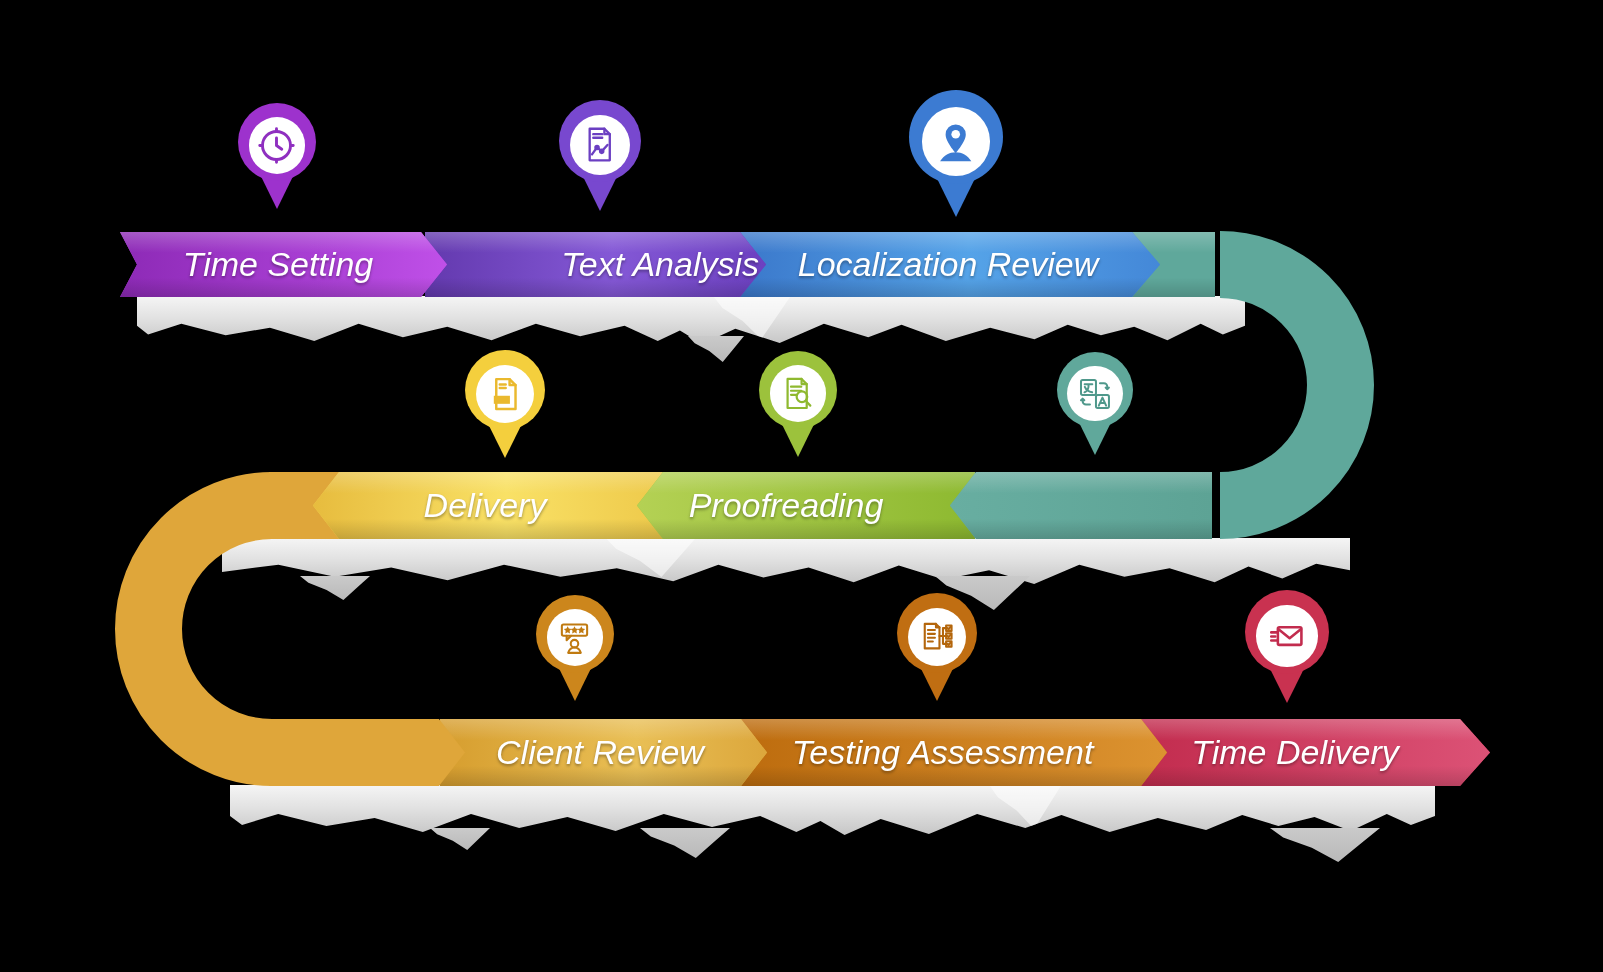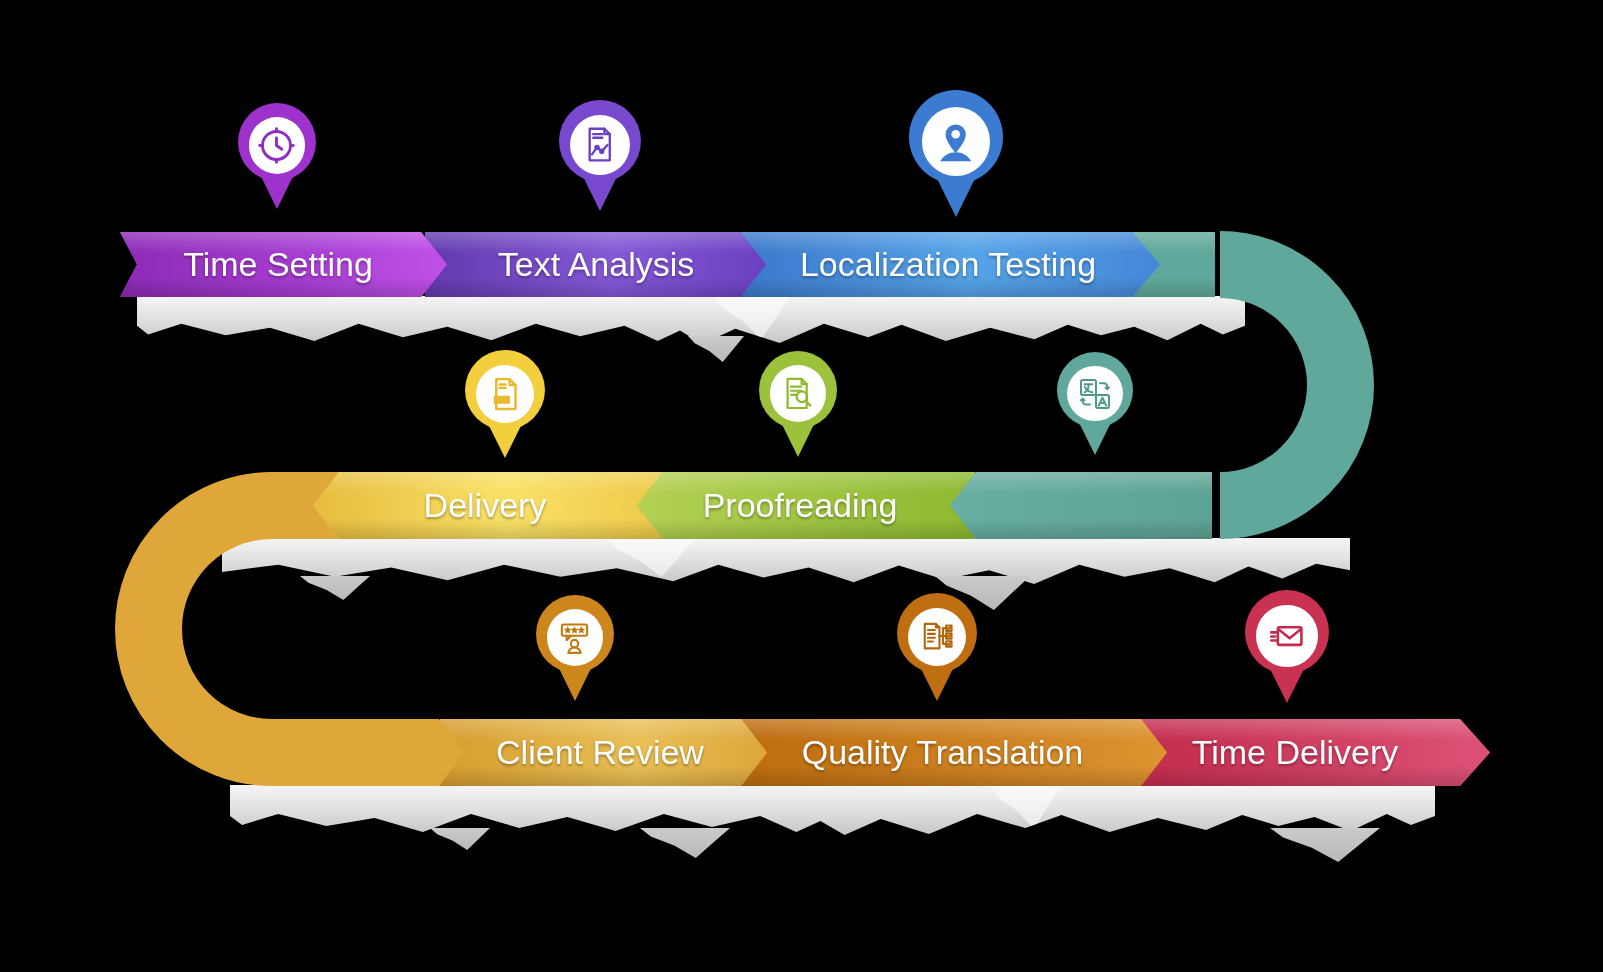--- a/index.html
+++ b/index.html
@@ -1,17 +1,17 @@
 <!DOCTYPE html>
 <html><head>
 <meta charset="utf-8">
 <style>
   html,body{margin:0;padding:0;background:#000;}
   .stage{position:relative;width:1603px;height:972px;background:#000;overflow:hidden;
-         font-family:"Liberation Sans",sans-serif;}
+         font-family:"Liberation Sans",sans-serif;font-style:italic;}
   
   .seg{position:absolute;height:65px;}
   .seg.r2,.seg.r3{height:67px;}
   .bevel{background-image:linear-gradient(180deg,rgba(255,255,255,.22) 0%,rgba(255,255,255,0) 32%,rgba(0,0,0,0) 70%,rgba(0,0,0,.16) 100%);}
   .lbl{position:absolute;height:65px;line-height:65px;text-align:center;color:#fff;
        font-size:34px;text-shadow:0 2px 3px rgba(0,0,0,.35);white-space:nowrap;}
   .lbl.r2,.lbl.r3{height:67px;line-height:67px;}
   
   .uturn{position:absolute;border-radius:50%;box-sizing:border-box;}
   .uturn.right{left:1066px;top:231px;width:308px;height:308px;border:67px solid #5fa89b;
@@ -66,49 +66,49 @@
   <div class="seg bevel" style="left:735px;top:232px;width:425px;z-index:2;
               background-color:#4488d8;background-image:linear-gradient(180deg,rgba(255,255,255,.22),rgba(255,255,255,0) 32%,rgba(0,0,0,0) 70%,rgba(0,0,0,.16)),linear-gradient(90deg,#3a77ca,#55a3e8 55%,#4488d8);
               clip-path:polygon(0 0,397px 0,425px 32.5px,397px 65px,0 65px);"></div>
   <div class="seg bevel" style="left:425px;top:232px;width:341px;z-index:3;
               background-color:#6c40c0;background-image:linear-gradient(180deg,rgba(255,255,255,.22),rgba(255,255,255,0) 32%,rgba(0,0,0,0) 70%,rgba(0,0,0,.16)),linear-gradient(90deg,#6339ae,#8458d6 55%,#6c40c0);
               clip-path:polygon(0 0,315px 0,341px 32.5px,315px 65px,0 65px);"></div>
   <div class="seg bevel" style="left:120px;top:232px;width:327px;z-index:4;
               background-color:#a93fd4;background-image:linear-gradient(180deg,rgba(255,255,255,.22),rgba(255,255,255,0) 32%,rgba(0,0,0,0) 70%,rgba(0,0,0,.16)),linear-gradient(90deg,#8d2ab6,#a93fd4 60%,#c050e8);
               clip-path:polygon(0 0,301px 0,327px 32.5px,301px 65px,0 65px,17px 32.5px);"></div>
   <div class="lbl" style="left:128px;top:232px;width:300px;z-index:5;">Time Setting</div>
-  <div class="lbl" style="left:446px;top:232px;width:300px;z-index:5;">Text Analysis</div>
-  <div class="lbl" style="left:748px;top:232px;width:400px;z-index:5;">Localization Testing</div>
+  <div class="lbl" style="left:459px;top:232px;width:300px;z-index:5;text-align:right;">Text Analysis</div>
+  <div class="lbl" style="left:748px;top:232px;width:400px;z-index:5;">Localization Review</div>
 
   <div class="seg r2" style="left:269px;top:472px;width:80px;background-color:#dfa63a;z-index:1;"></div>
   <div class="seg r2 bevel" style="left:313px;top:472px;width:352px;z-index:2;
               background-color:#f0d050;background-image:linear-gradient(180deg,rgba(255,255,255,.22),rgba(255,255,255,0) 32%,rgba(0,0,0,0) 70%,rgba(0,0,0,.16)),linear-gradient(90deg,#e7bc3e,#f9e166 55%,#eec94a);
               clip-path:polygon(26px 0,352px 0,352px 67px,26px 67px,0 33.5px);"></div>
   <div class="seg r2 bevel" style="left:637px;top:472px;width:338px;z-index:3;
               background-color:#9cc23c;background-image:linear-gradient(180deg,rgba(255,255,255,.22),rgba(255,255,255,0) 32%,rgba(0,0,0,0) 70%,rgba(0,0,0,.16)),linear-gradient(90deg,#b4d154,#8db930);
               clip-path:polygon(26px 0,338px 0,338px 67px,26px 67px,0 33.5px);"></div>
   <div class="seg r2 bevel" style="left:950px;top:472px;width:262px;z-index:4;
               background-color:#62a99c;background-image:linear-gradient(180deg,rgba(255,255,255,.22),rgba(255,255,255,0) 32%,rgba(0,0,0,0) 70%,rgba(0,0,0,.16)),linear-gradient(90deg,#68aea1,#5da395);
               clip-path:polygon(26px 0,262px 0,262px 67px,26px 67px,0 33.5px);"></div>
   <div class="lbl r2" style="left:330px;top:472px;width:310px;z-index:5;">Delivery</div>
-  <div class="lbl r2" style="left:650px;top:472px;width:300px;z-index:5;">Proofreading</div>
+  <div class="lbl r2" style="left:636px;top:472px;width:300px;z-index:5;">Proofreading</div>
 
   <div class="seg r3 bevel" style="left:1140px;top:719px;width:350px;z-index:1;
               background-color:#cc3456;background-image:linear-gradient(180deg,rgba(255,255,255,.22),rgba(255,255,255,0) 32%,rgba(0,0,0,0) 70%,rgba(0,0,0,.16)),linear-gradient(90deg,#c22c4e,#dc5276);
               clip-path:polygon(0 0,320px 0,350px 33.5px,320px 67px,0 67px);"></div>
   <div class="seg r3 bevel" style="left:740px;top:719px;width:427px;z-index:2;
               background-color:#cb7d1a;background-image:linear-gradient(180deg,rgba(255,255,255,.22),rgba(255,255,255,0) 32%,rgba(0,0,0,0) 70%,rgba(0,0,0,.16)),linear-gradient(90deg,#bd6c0e,#dc9330);
               clip-path:polygon(0 0,401px 0,427px 33.5px,401px 67px,0 67px);"></div>
   <div class="seg r3 bevel" style="left:440px;top:719px;width:327px;z-index:3;
               background-color:#e0ac3f;background-image:linear-gradient(180deg,rgba(255,255,255,.22),rgba(255,255,255,0) 32%,rgba(0,0,0,0) 70%,rgba(0,0,0,.16)),linear-gradient(90deg,#d69d2e,#e9bf55 60%,#dca73c);
               clip-path:polygon(0 0,301px 0,327px 33.5px,301px 67px,0 67px);"></div>
   <div class="seg r3" style="left:269px;top:719px;width:196px;z-index:4;background-color:#dfa63a;
               clip-path:polygon(0 0,170px 0,196px 33.5px,170px 67px,0 67px);"></div>
   <div class="lbl r3" style="left:455px;top:719px;width:290px;z-index:5;">Client Review</div>
-  <div class="lbl r3" style="left:755px;top:719px;width:375px;z-index:5;">Quality Translation</div>
+  <div class="lbl r3" style="left:755px;top:719px;width:375px;z-index:5;">Testing Assessment</div>
   <div class="lbl r3" style="left:1150px;top:719px;width:290px;z-index:5;">Time Delivery</div>
 
   <div class="pin" style="left:238px;top:103px;width:78px;height:106px;--pc:#9d32cd;--ic:#8f2fc0;z-index:7;">
     <div class="tail"></div>
     <div class="circ"></div>
     <div class="inner"></div>
     <div class="glyph">
       <svg viewBox="0 0 24 24" fill="none" stroke="currentColor" stroke-width="1.7" stroke-linecap="round" stroke-linejoin="round">
         <circle cx="12" cy="12" r="8.2"></circle>
           <path d="M12 7.6V12l3.1 2.2"></path>

